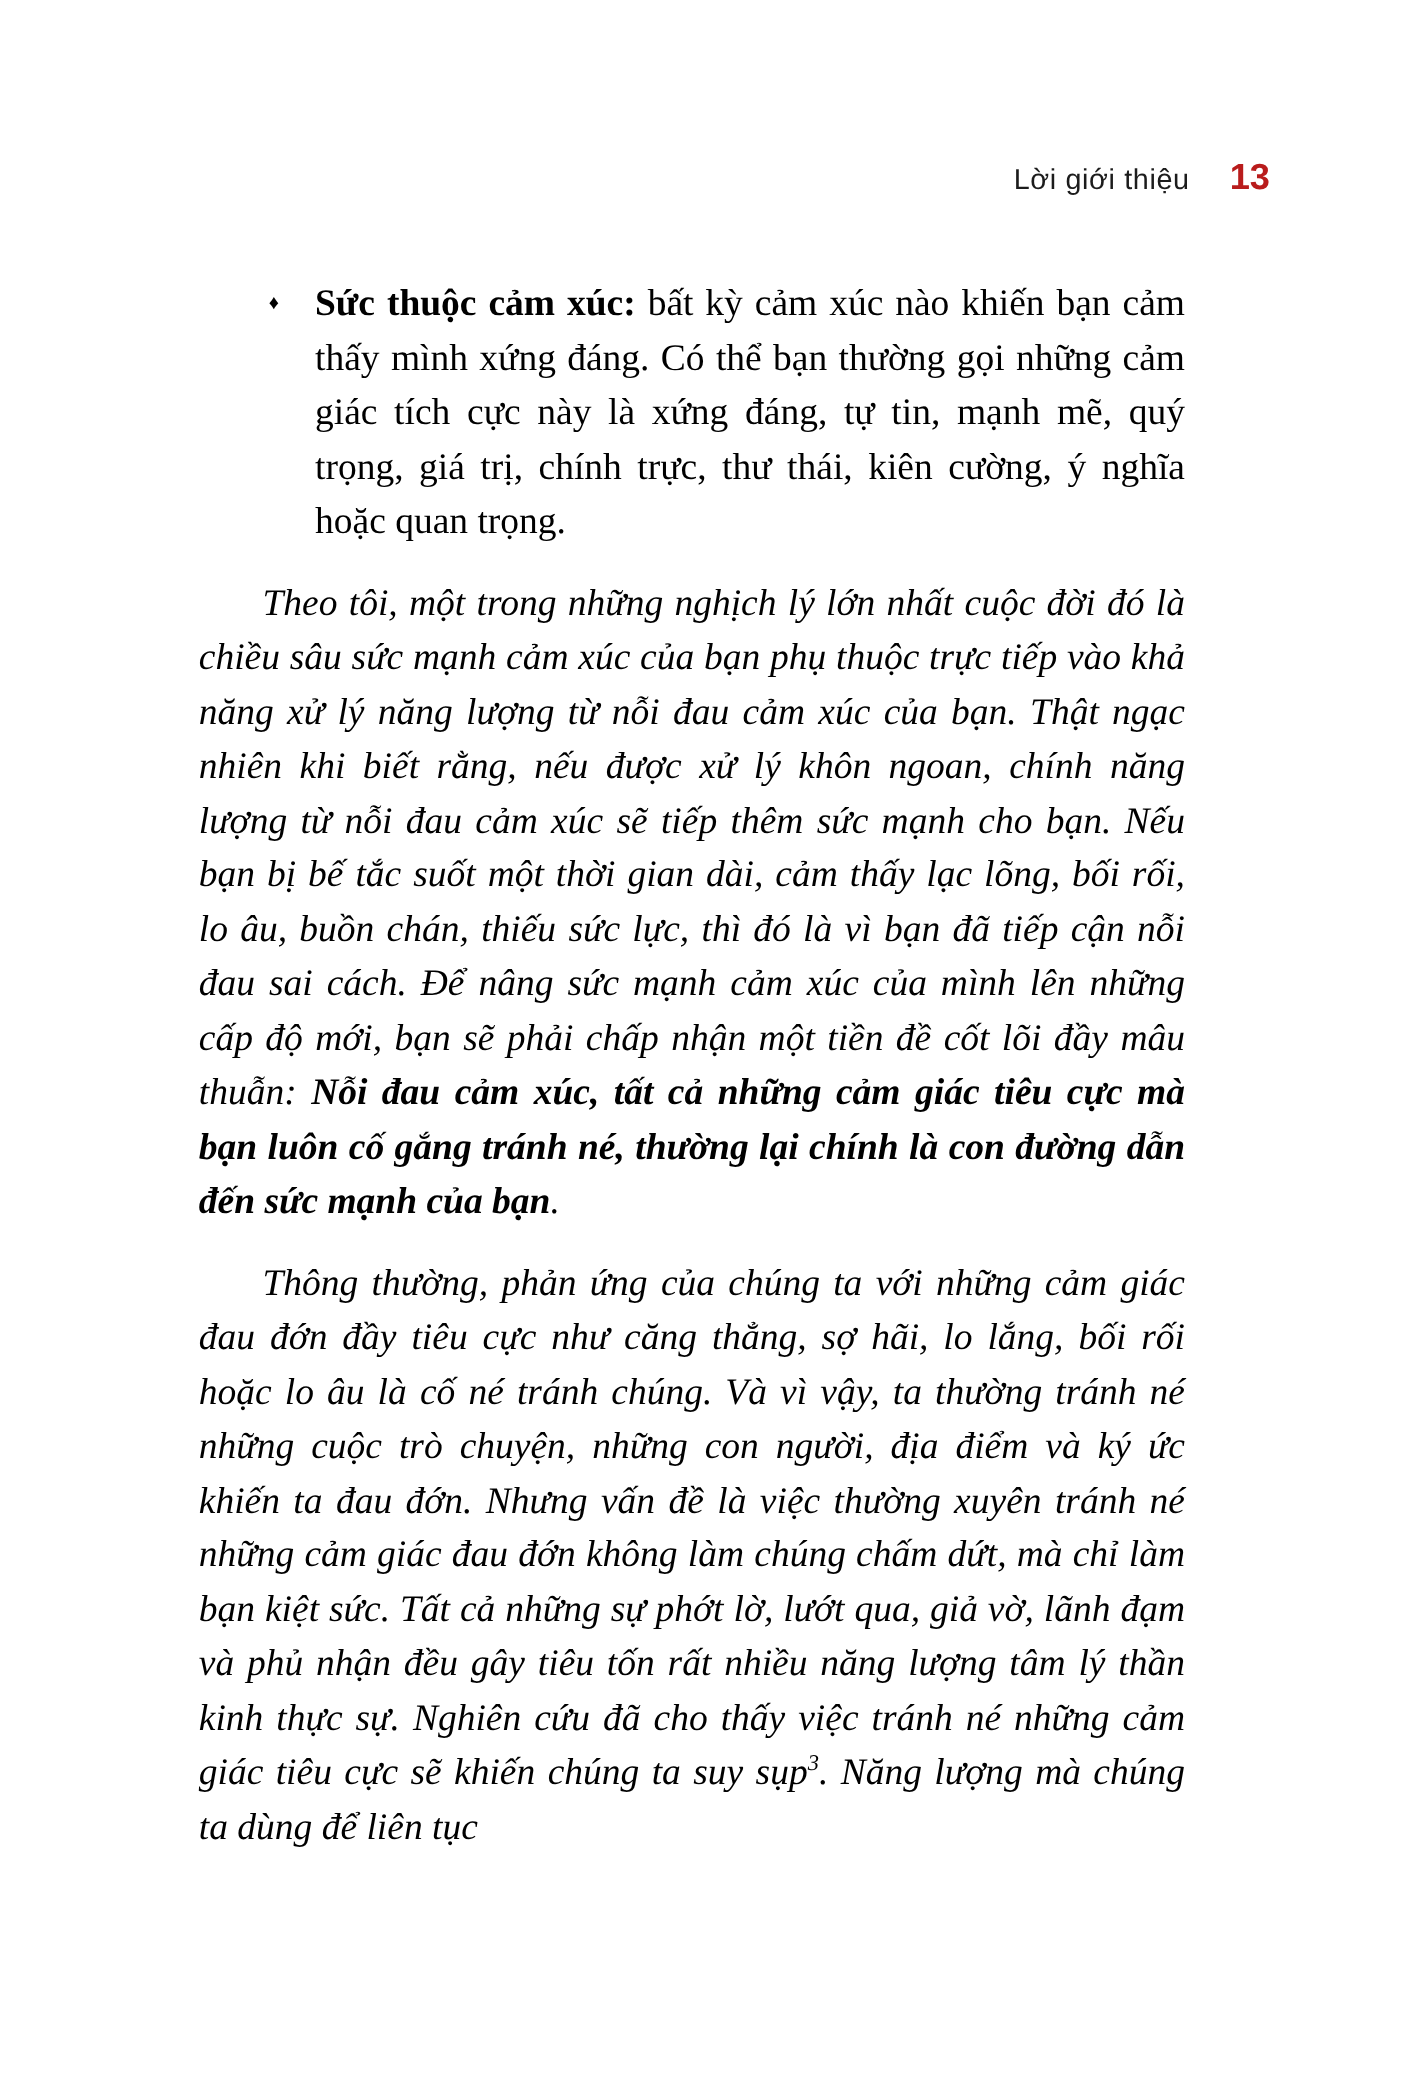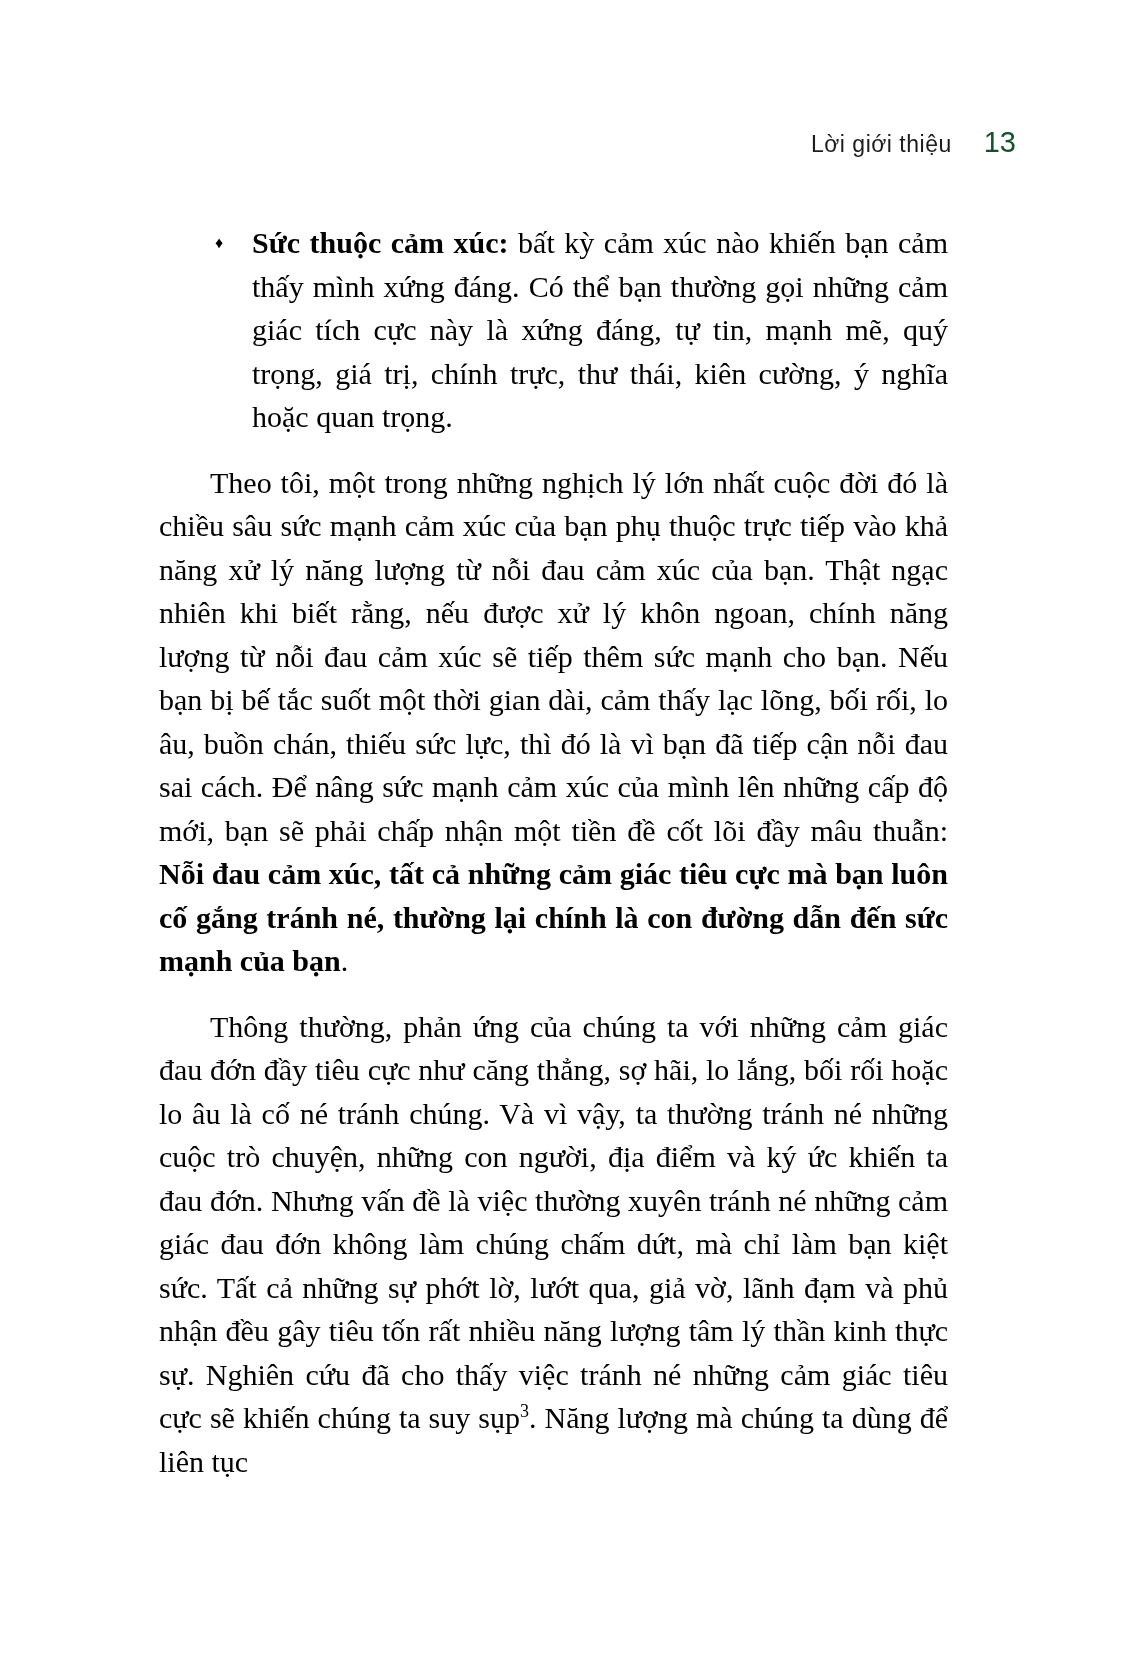--- a/index.html
+++ b/index.html
@@ -26,22 +26,22 @@
     font-family: "Liberation Sans", sans-serif;
     text-align: right;
   }
   .section-title {
     font-size: 23px;
     color: #1c1c1c;
     letter-spacing: 0.5px;
   }
   .page-number {
     font-size: 29px;
-    font-weight: normal;
-    color: #14532d;
+    font-weight: bold;
+    color: #b91c1c;
   }
   .body-col {
     position: absolute;
     top: 221px;
     left: 159px;
     width: 789px;
     font-size: 30px;
     line-height: 43.5px;
     text-align: justify;
   }
@@ -53,21 +53,21 @@
   .bullet-marker {
     position: absolute;
     left: 56px;
     top: 7px;
     font-size: 16px;
     line-height: 30px;
     color: #000000;
   }
   p.para { margin: 0; }
   .bullet-item + p.para, p.para + p.para { margin-top: 22px; }
-  .indent { text-indent: 51px; }
+  .indent { text-indent: 51px; font-style: italic; }
   strong { font-weight: bold; }
   sup.fn {
     font-size: 60%;
     vertical-align: super;
     line-height: 0;
   }
 </style>
 </head>
 <body>
 

